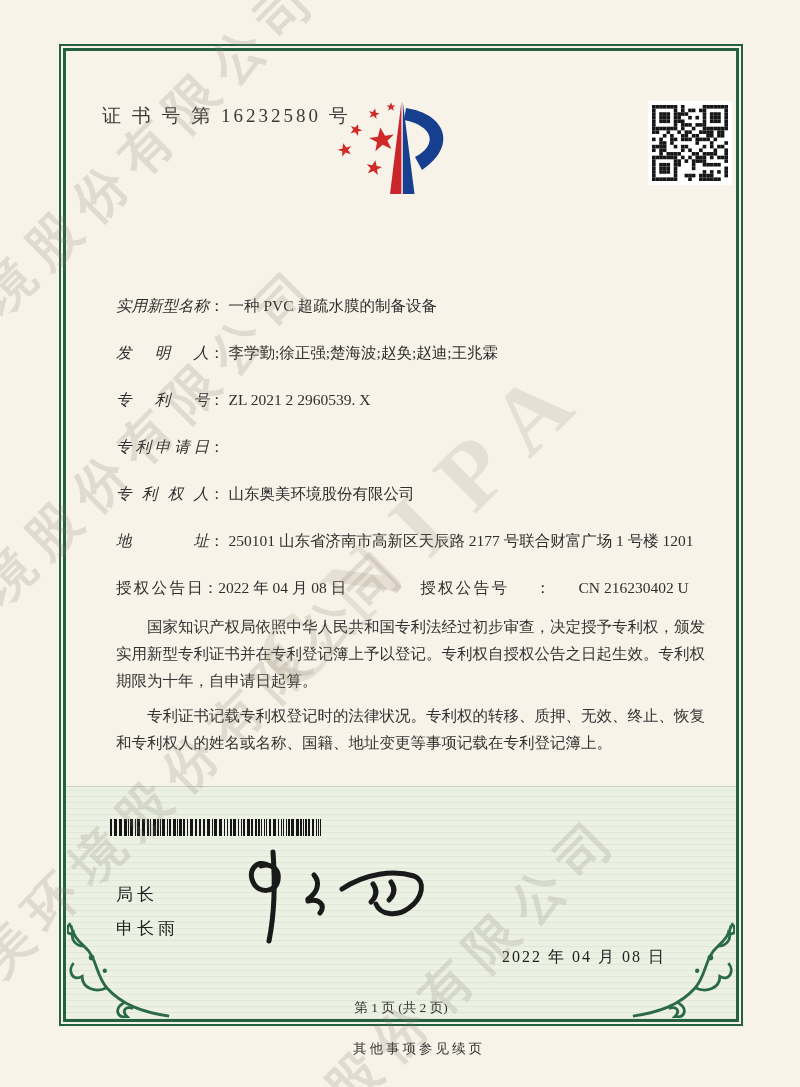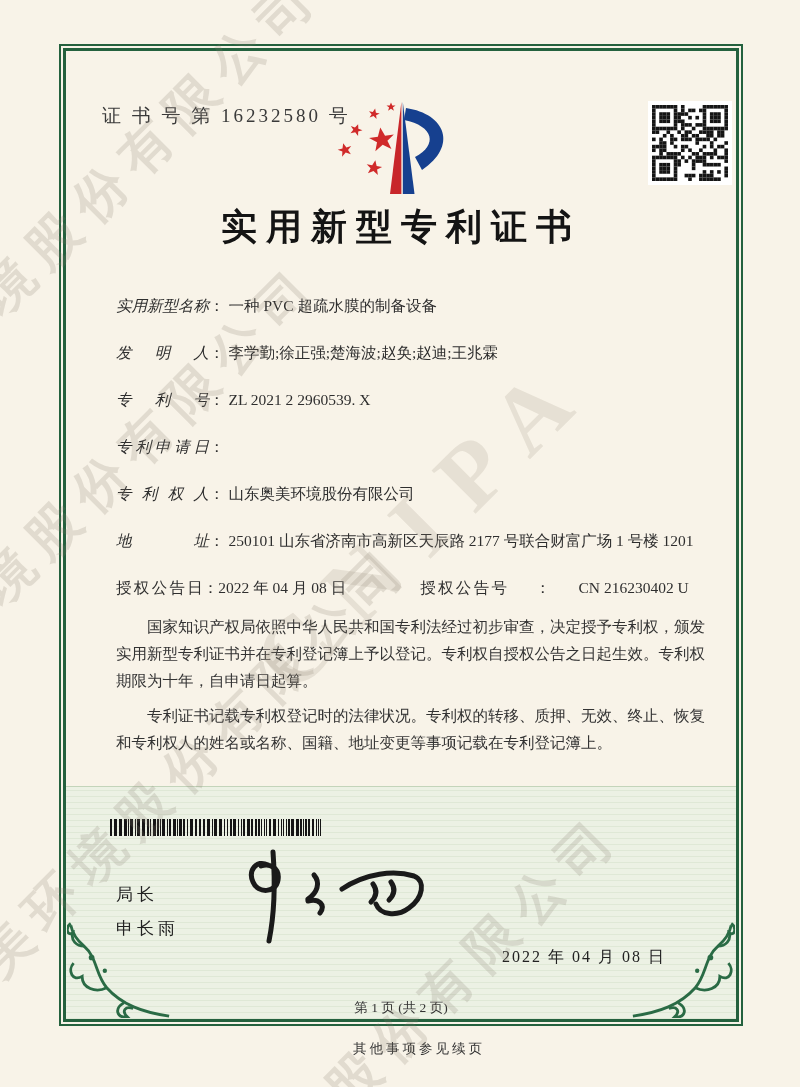--- a/index.html
+++ b/index.html
@@ -328,21 +328,20 @@
             <rect x="46.8" y="72.0" width="3.6" height="3.6"></rect>
             <rect x="50.4" y="72.0" width="3.6" height="3.6"></rect>
             <rect x="54.0" y="72.0" width="3.6" height="3.6"></rect>
             <rect x="57.6" y="72.0" width="3.6" height="3.6"></rect>
             <rect x="61.2" y="72.0" width="3.6" height="3.6"></rect>
             <rect x="64.8" y="72.0" width="3.6" height="3.6"></rect>
           </g>
       </svg>
     </div>
 
-    <div class="title">实用新型专利证书</div>
 
     <div class="content">
 
       <div class="field-row">
         <span class="flabel">实用新型名称</span>
           <span class="fcolon">：</span>
         <span class="fvalue">一种 PVC 超疏水膜的制备设备</span>
       </div>
 
       <div class="field-row">

